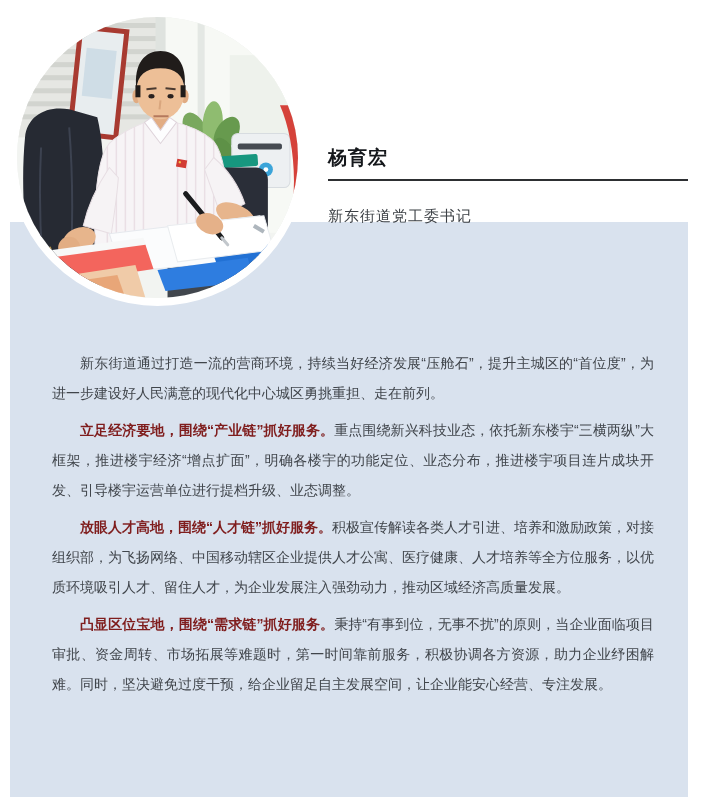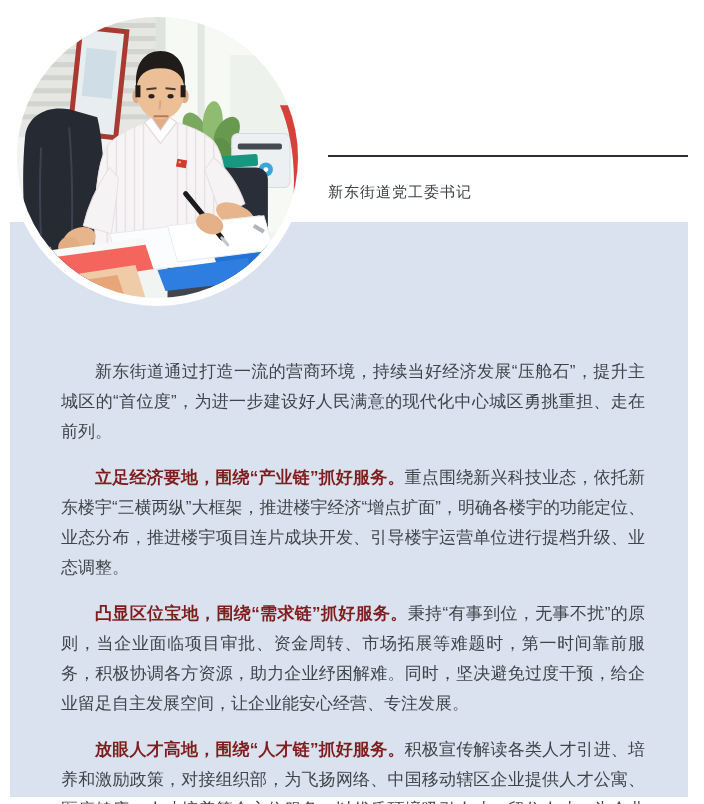--- a/index.html
+++ b/index.html
@@ -39,22 +39,22 @@
   
   .article-panel{
     position:absolute;left:10px;top:222px;
     width:678px;height:575px;
     background:#d9e2ee;
     box-sizing:border-box;
     padding:119px 27px 0 35px;
     z-index:1;
   }
   .article-panel p{
-    margin:16px;
-    font-size:17px;line-height:30px;
+    margin:7px;
+    font-size:14px;line-height:30px;
     color:#40454b;
     text-align:justify;
     text-indent:2em;
   }
   .article-panel p .lead{
     font-weight:700;color:#7f1d1d;
   }
 </style>
 </head>
 <body>
@@ -185,24 +185,25 @@
         <line x1="18" y1="236" x2="34" y2="230" stroke="#c7a24f" stroke-width="3"></line>
         <polygon points="22,234 126,220 129,229 24,243" fill="#f7f8f8"></polygon>
         <polygon points="24,241 128,227 136,251 32,267" fill="#f3655d"></polygon>
         <polygon points="40,259 118,247 128,280 50,280" fill="#f0cba8"></polygon>
         <polygon points="60,263 100,257 108,280 66,280" fill="#e6a070" opacity="0.85"></polygon>
       </g>
     </svg>
   </div>
 
   <div class="name-block">
+    <div class="person-name">杨育宏</div>
     <div class="name-divider"></div>
     <div class="person-title">新东街道党工委书记</div>
   </div>
 
   <div class="article-panel">
     <p><span class="lead"></span><span>新东街道通过打造一流的营商环境，持续当好经济发展“压舱石”，提升主城区的“首位度”，为进一步建设好人民满意的现代化中心城区勇挑重担、走在前列。</span></p>
     <p><span class="lead">立足经济要地，围绕“产业链”抓好服务。</span><span>重点围绕新兴科技业态，依托新东楼宇“三横两纵”大框架，推进楼宇经济“增点扩面”，明确各楼宇的功能定位、业态分布，推进楼宇项目连片成块开发、引导楼宇运营单位进行提档升级、业态调整。</span></p>
+    <p><span class="lead">放眼人才高地，围绕“人才链”抓好服务。</span><span>积极宣传解读各类人才引进、培养和激励政策，对接组织部，为飞扬网络、中国移动辖区企业提供人才公寓、医疗健康、人才培养等全方位服务，以优质环境吸引人才、留住人才，为企业发展注入强劲动力，推动区域经济高质量发展。</span></p>
     <p><span class="lead">凸显区位宝地，围绕“需求链”抓好服务。</span><span>秉持“有事到位，无事不扰”的原则，当企业面临项目审批、资金周转、市场拓展等难题时，第一时间靠前服务，积极协调各方资源，助力企业纾困解难。同时，坚决避免过度干预，给企业留足自主发展空间，让企业能安心经营、专注发展。</span></p>
-    <p><span class="lead">放眼人才高地，围绕“人才链”抓好服务。</span><span>积极宣传解读各类人才引进、培养和激励政策，对接组织部，为飞扬网络、中国移动辖区企业提供人才公寓、医疗健康、人才培养等全方位服务，以优质环境吸引人才、留住人才，为企业发展注入强劲动力，推动区域经济高质量发展。</span></p>
   </div>
 
 </div>
 
 </body></html>

